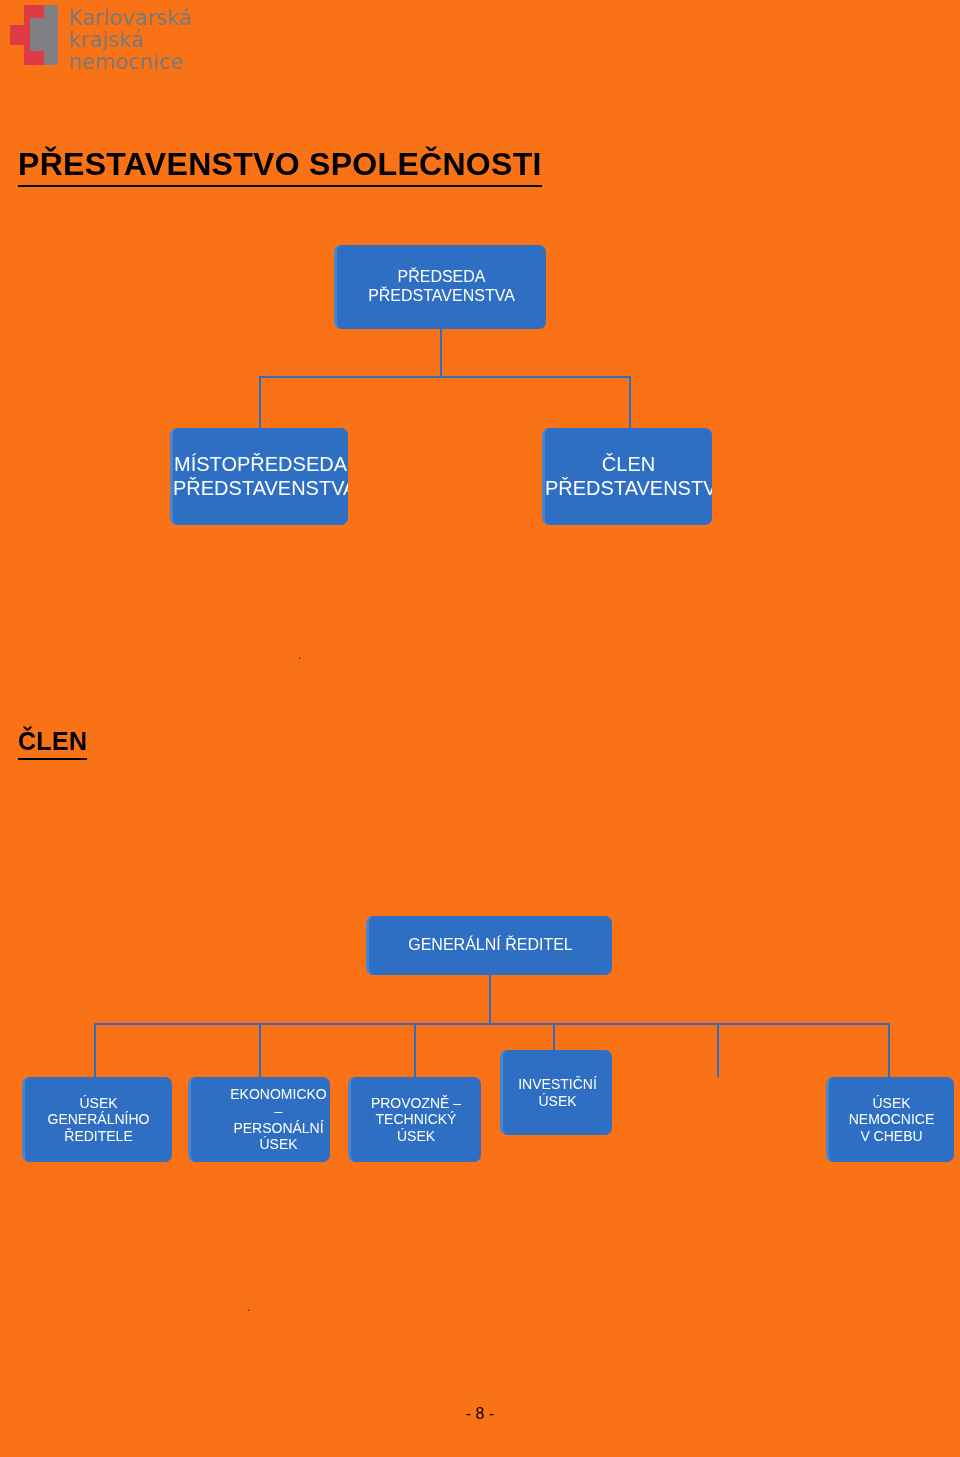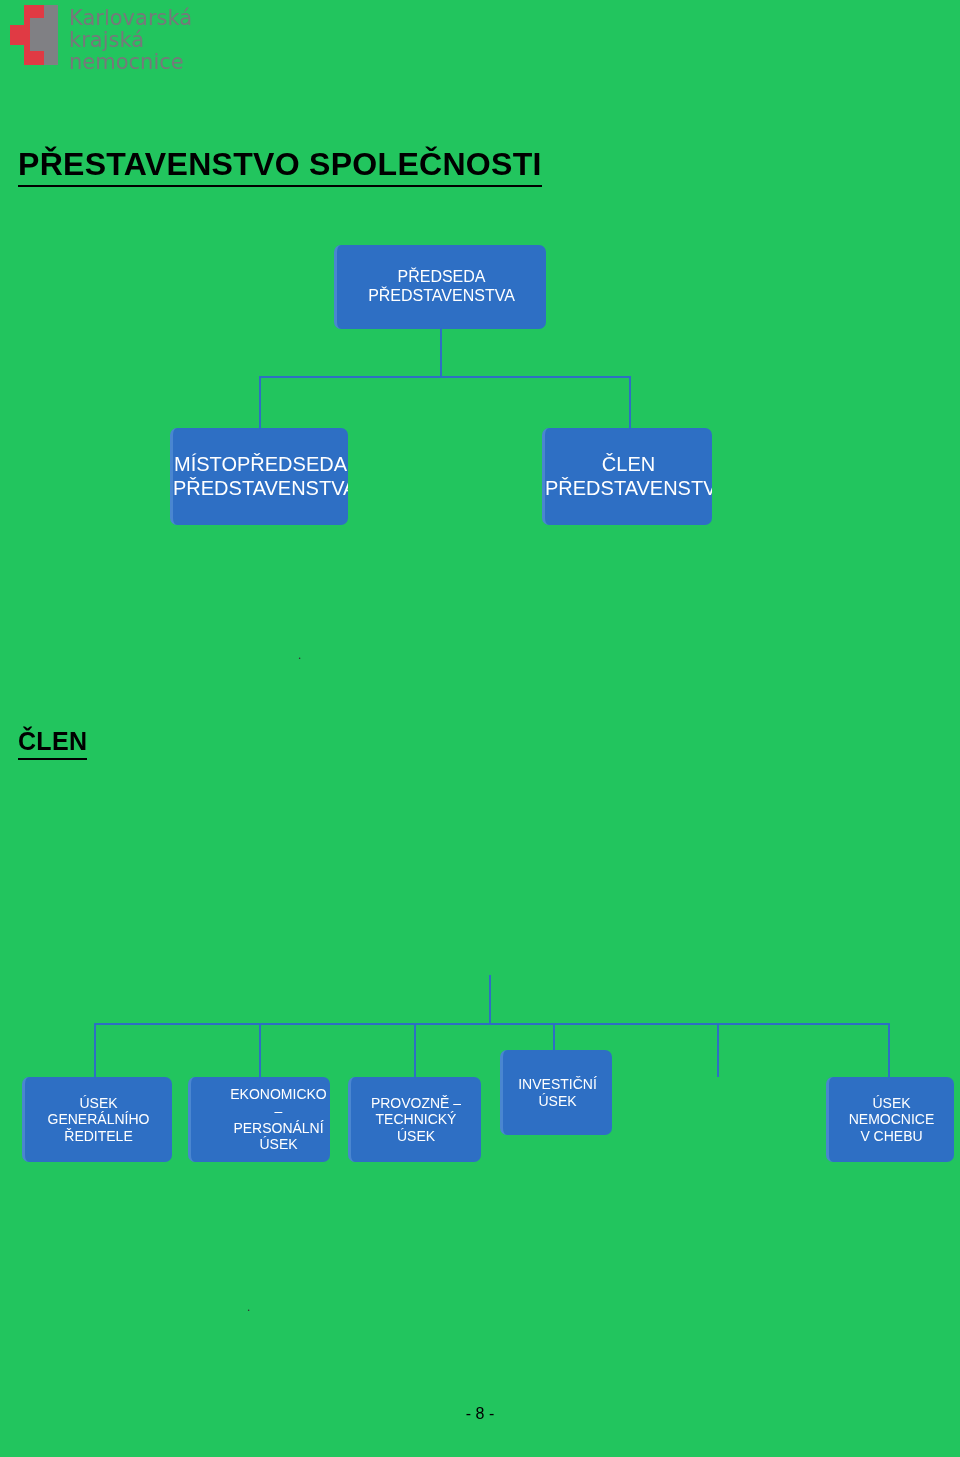--- a/index.html
+++ b/index.html
@@ -8,21 +8,21 @@
     padding: 0;
     background: #ffffff;
   }
   body {
     font-family: "Liberation Sans", sans-serif;
   }
   #page {
     position: relative;
     width: 960px;
     height: 1457px;
-    background: #22c55e;
+    background: #f97316;
     overflow: hidden;
   }
 
   
   #logo {
     position: absolute;
     left: 8px;
     top: 2px;
     width: 220px;
     height: 78px;
@@ -157,20 +157,23 @@
     <span class="node-label">ČLEN
 PŘEDSTAVENSTVA</span>
   </div>
 
   <div class="dot-artifact" style="left:298px; top:648px;">.</div>
 
   <div class="doc-heading" id="heading-sections">
     <span class="underline-text">ČLEN</span>
   </div>
 
+  <div class="node level-gm" style="left:366px; top:916px; width:246px; height:59px;">
+    <span class="node-label">GENERÁLNÍ ŘEDITEL</span>
+  </div>
 
   <div class="conn v" style="left:489px; top:975px; height:49px;"></div>
   <div class="conn h" style="left:94px; top:1023px; width:795px;"></div>
 
   <div class="conn v" style="left:94px;  top:1023px; height:54px;"></div>
   <div class="conn v" style="left:259px; top:1023px; height:54px;"></div>
   <div class="conn v" style="left:414px; top:1023px; height:54px;"></div>
   <div class="conn v" style="left:553px; top:1023px; height:54px;"></div>
   <div class="conn v" style="left:717px; top:1023px; height:54px;"></div>
   <div class="conn v" style="left:888px; top:1023px; height:54px;"></div>

